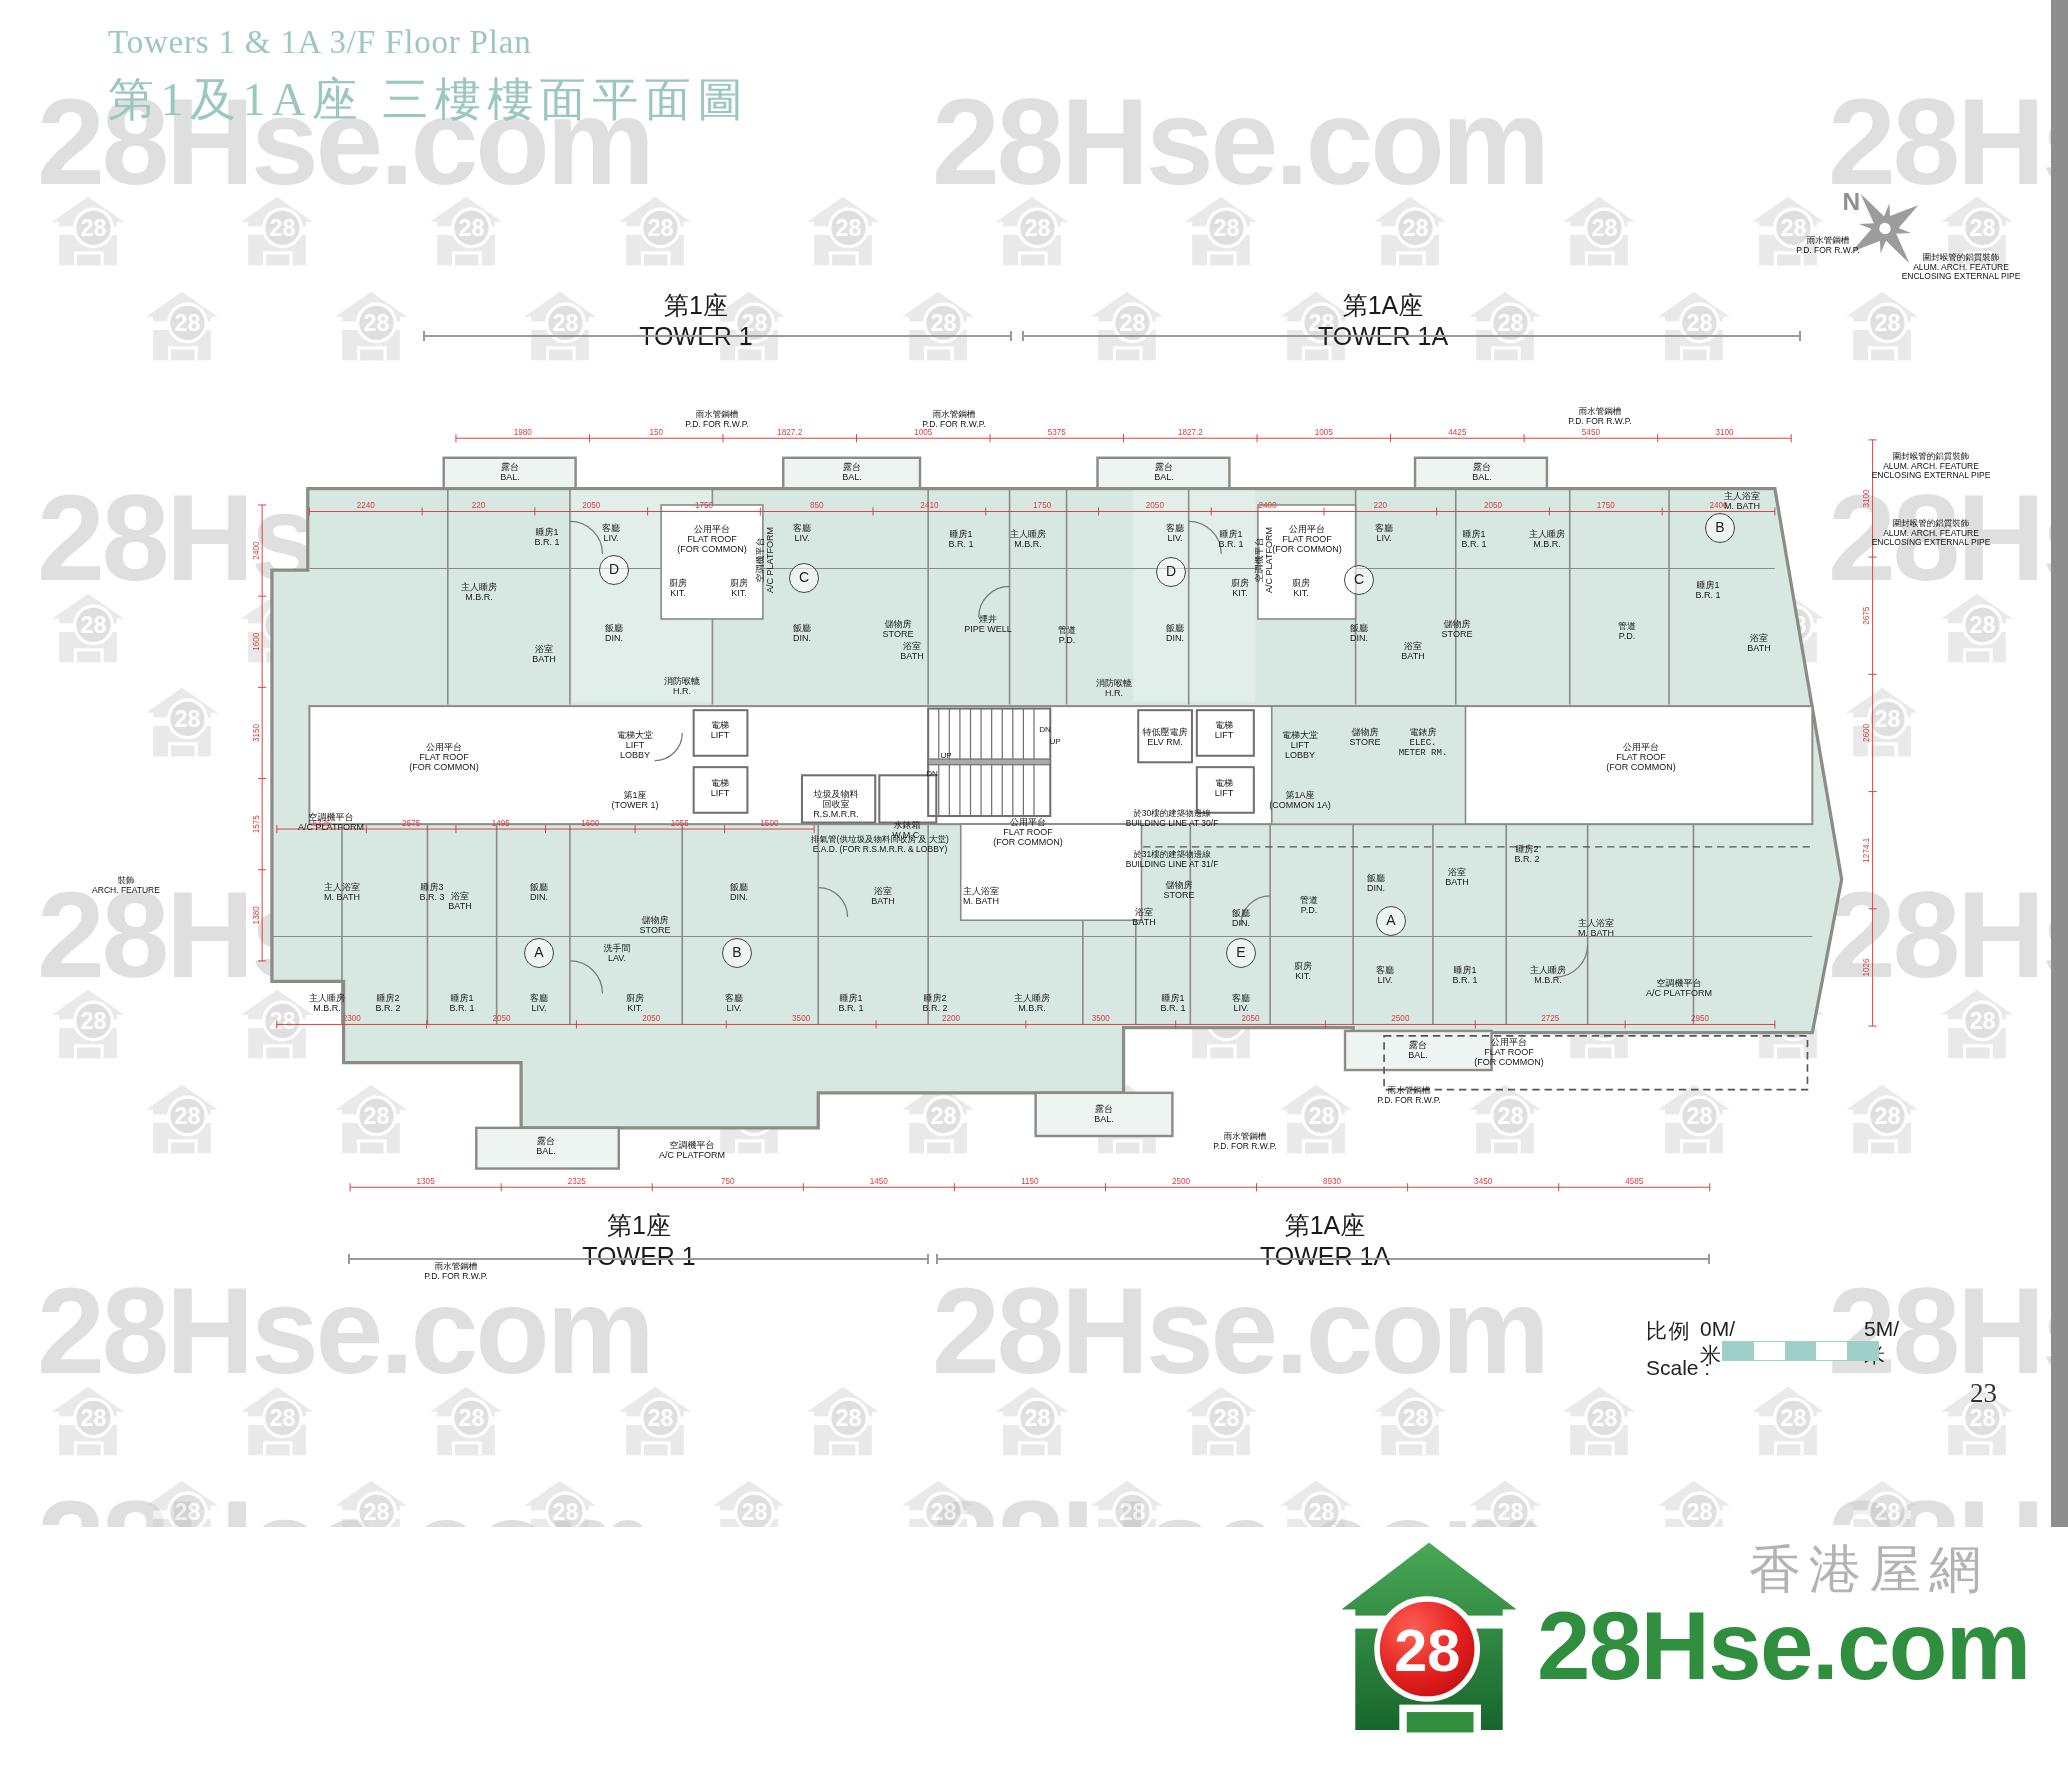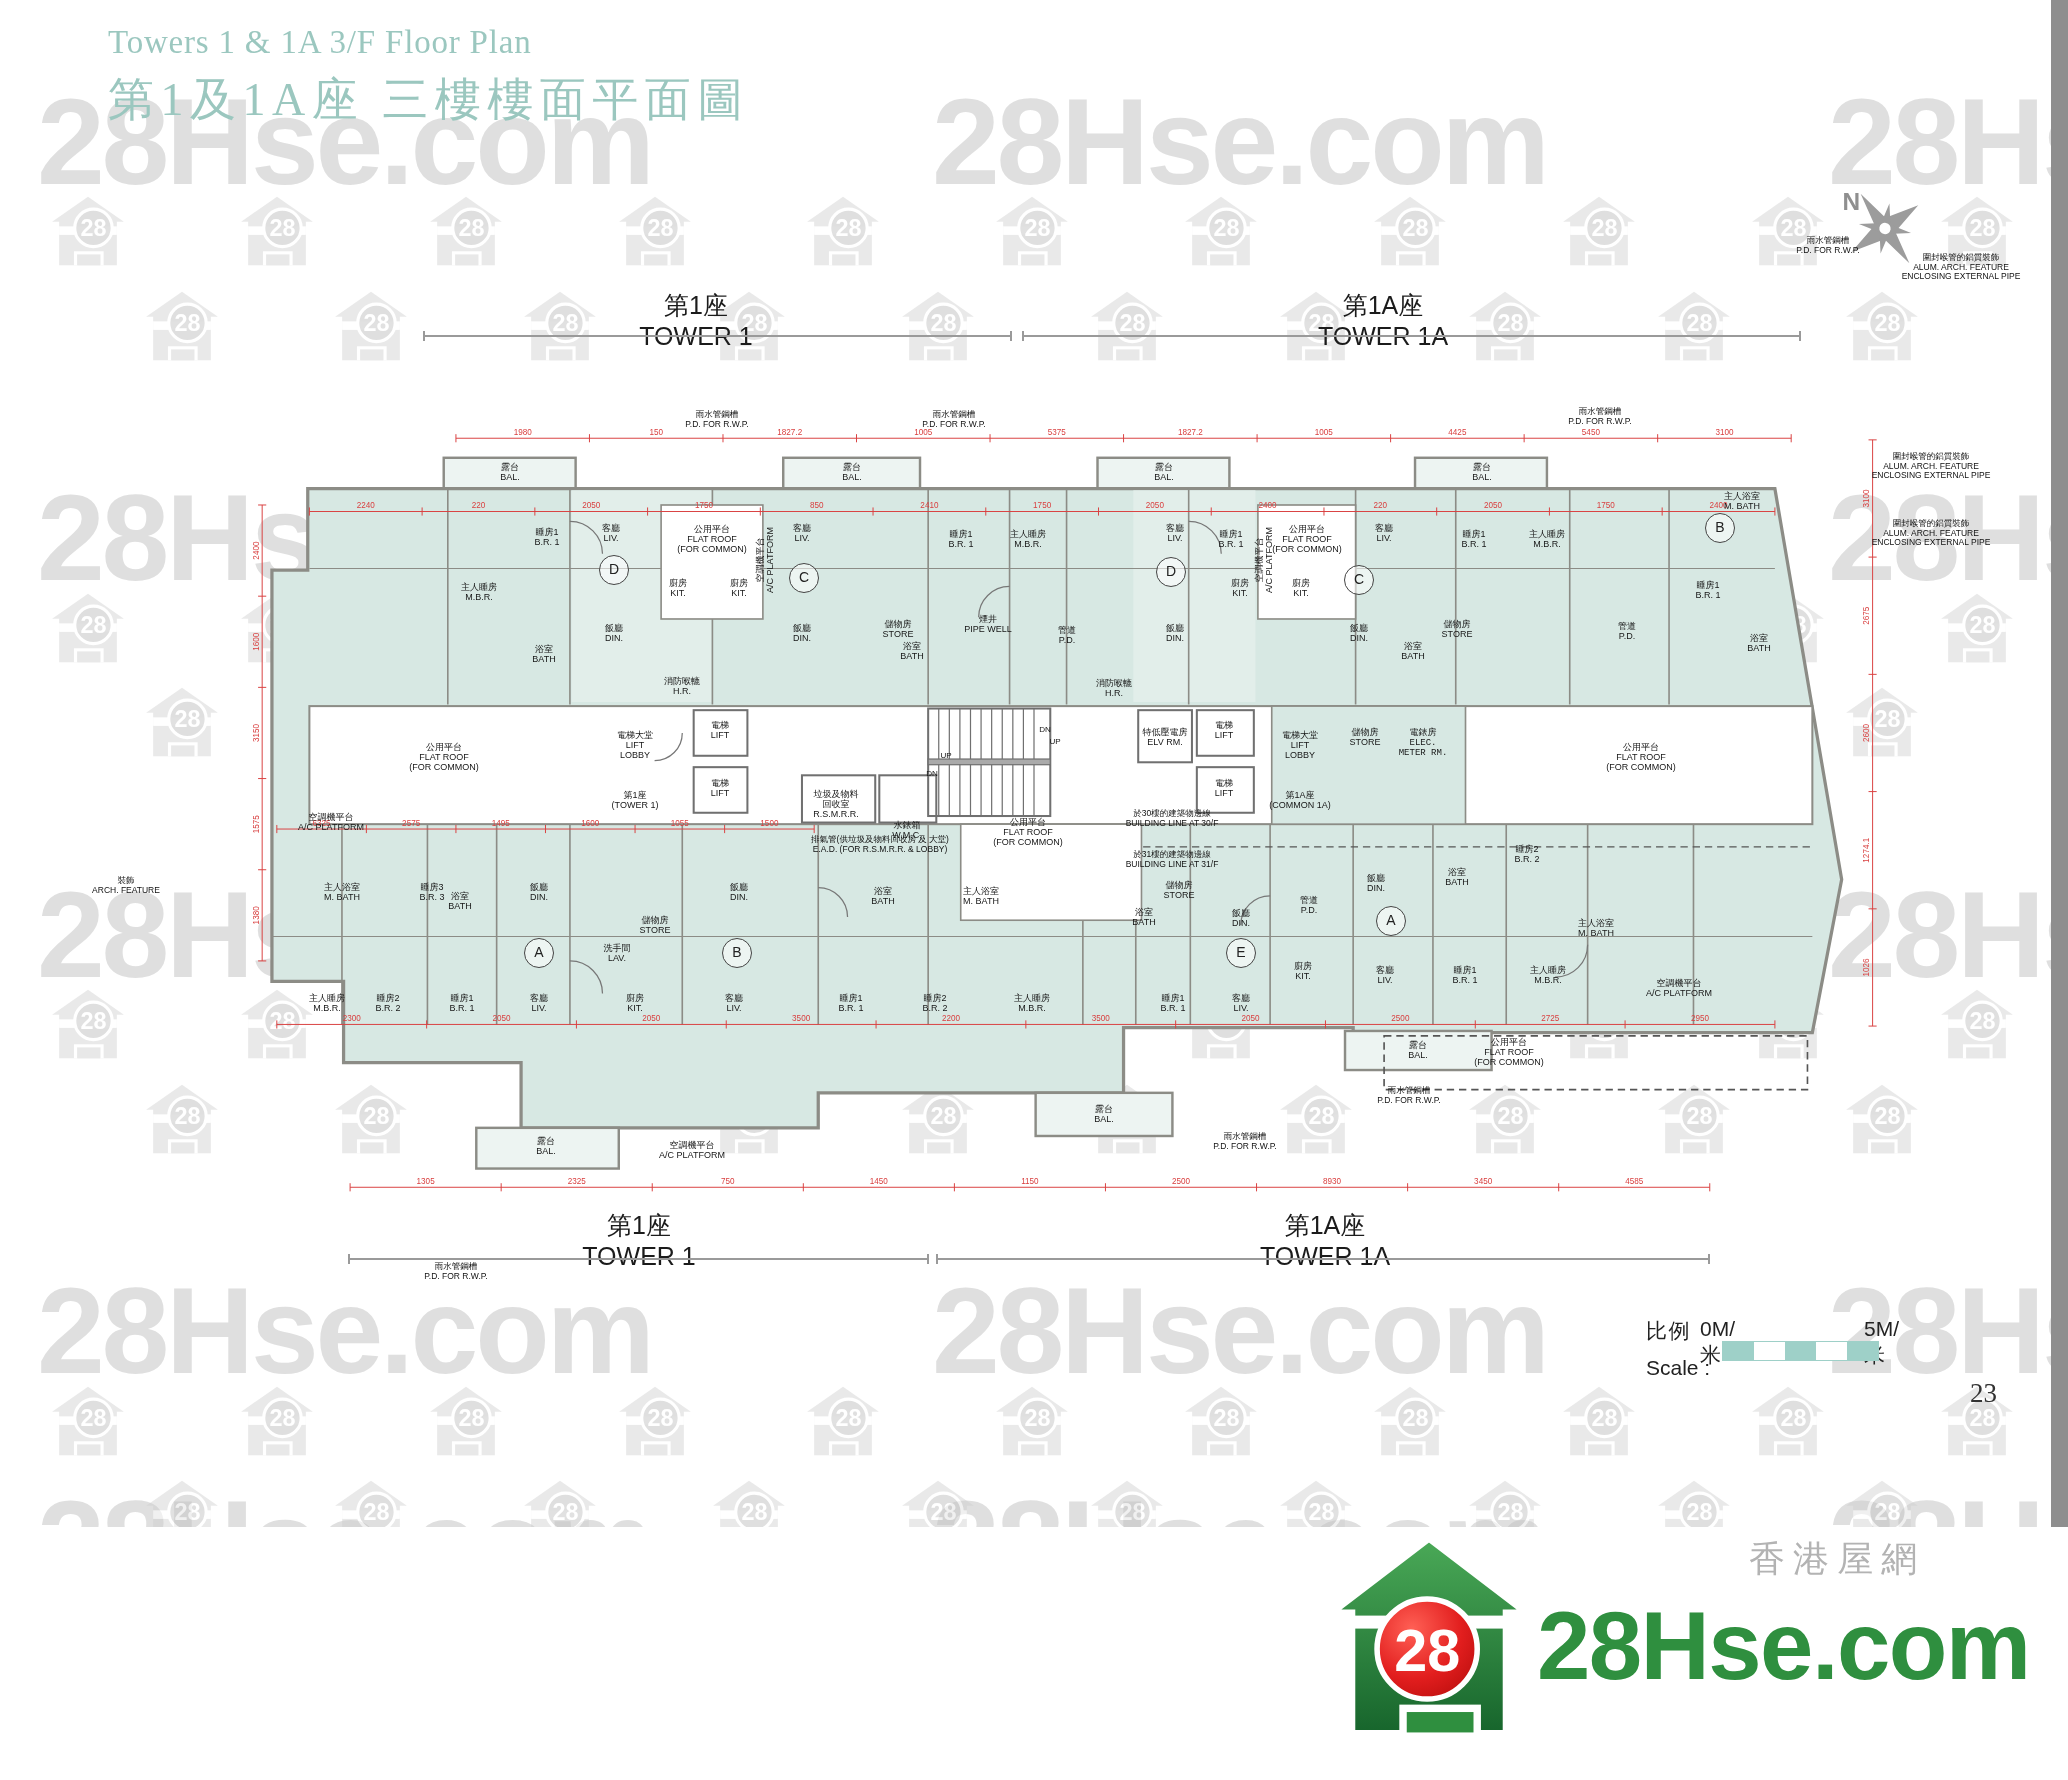--- a/index.html
+++ b/index.html
@@ -50,21 +50,21 @@
   .edgestrip{position:absolute;left:2051px;top:0;width:17px;height:1527px;background:#8e8e8e;z-index:4;}
   
   .banner{position:absolute;left:0;top:1527px;width:2068px;height:254px;background:#2b5c3d;
           clip-path:polygon(0 0,1234px 0,1185px 100%,0 100%);z-index:5;color:#fff;}
   .banner .t1{position:absolute;left:19.5px;top:4.9px;font-size:57px;font-weight:bold;letter-spacing:0px;}
   .banner .t2{position:absolute;left:19.5px;top:85px;font-size:50px;font-weight:bold;}
   .banner .t3{position:absolute;left:19.5px;top:166px;font-size:46px;font-weight:bold;}
   .logo{position:absolute;left:1303px;top:1527px;width:765px;height:254px;z-index:5;}
   .logo .word{position:absolute;left:234px;top:64px;font-size:96px;font-weight:bold;color:#2f8f3f;
               letter-spacing:-1.6px;}
-  .logo .tag{position:absolute;left:446px;top:8.1px;font-size:36px;color:#b3b3b3;letter-spacing:8.1px;}
+  .logo .tag{position:absolute;left:446px;top:8.1px;font-size:52px;color:#b3b3b3;letter-spacing:8.1px;}
 </style>
 </head>
 <body>
 
 <div class="page">
 
   <div id="watermarks">
       <div class="wm-text" style="left: 37px; top: 72px;">28Hse.com</div>
       <div class="wm-text" style="left: 932px; top: 72px;">28Hse.com</div>
       <div class="wm-text" style="left: 1828px; top: 72px;">28Hse.com</div>

